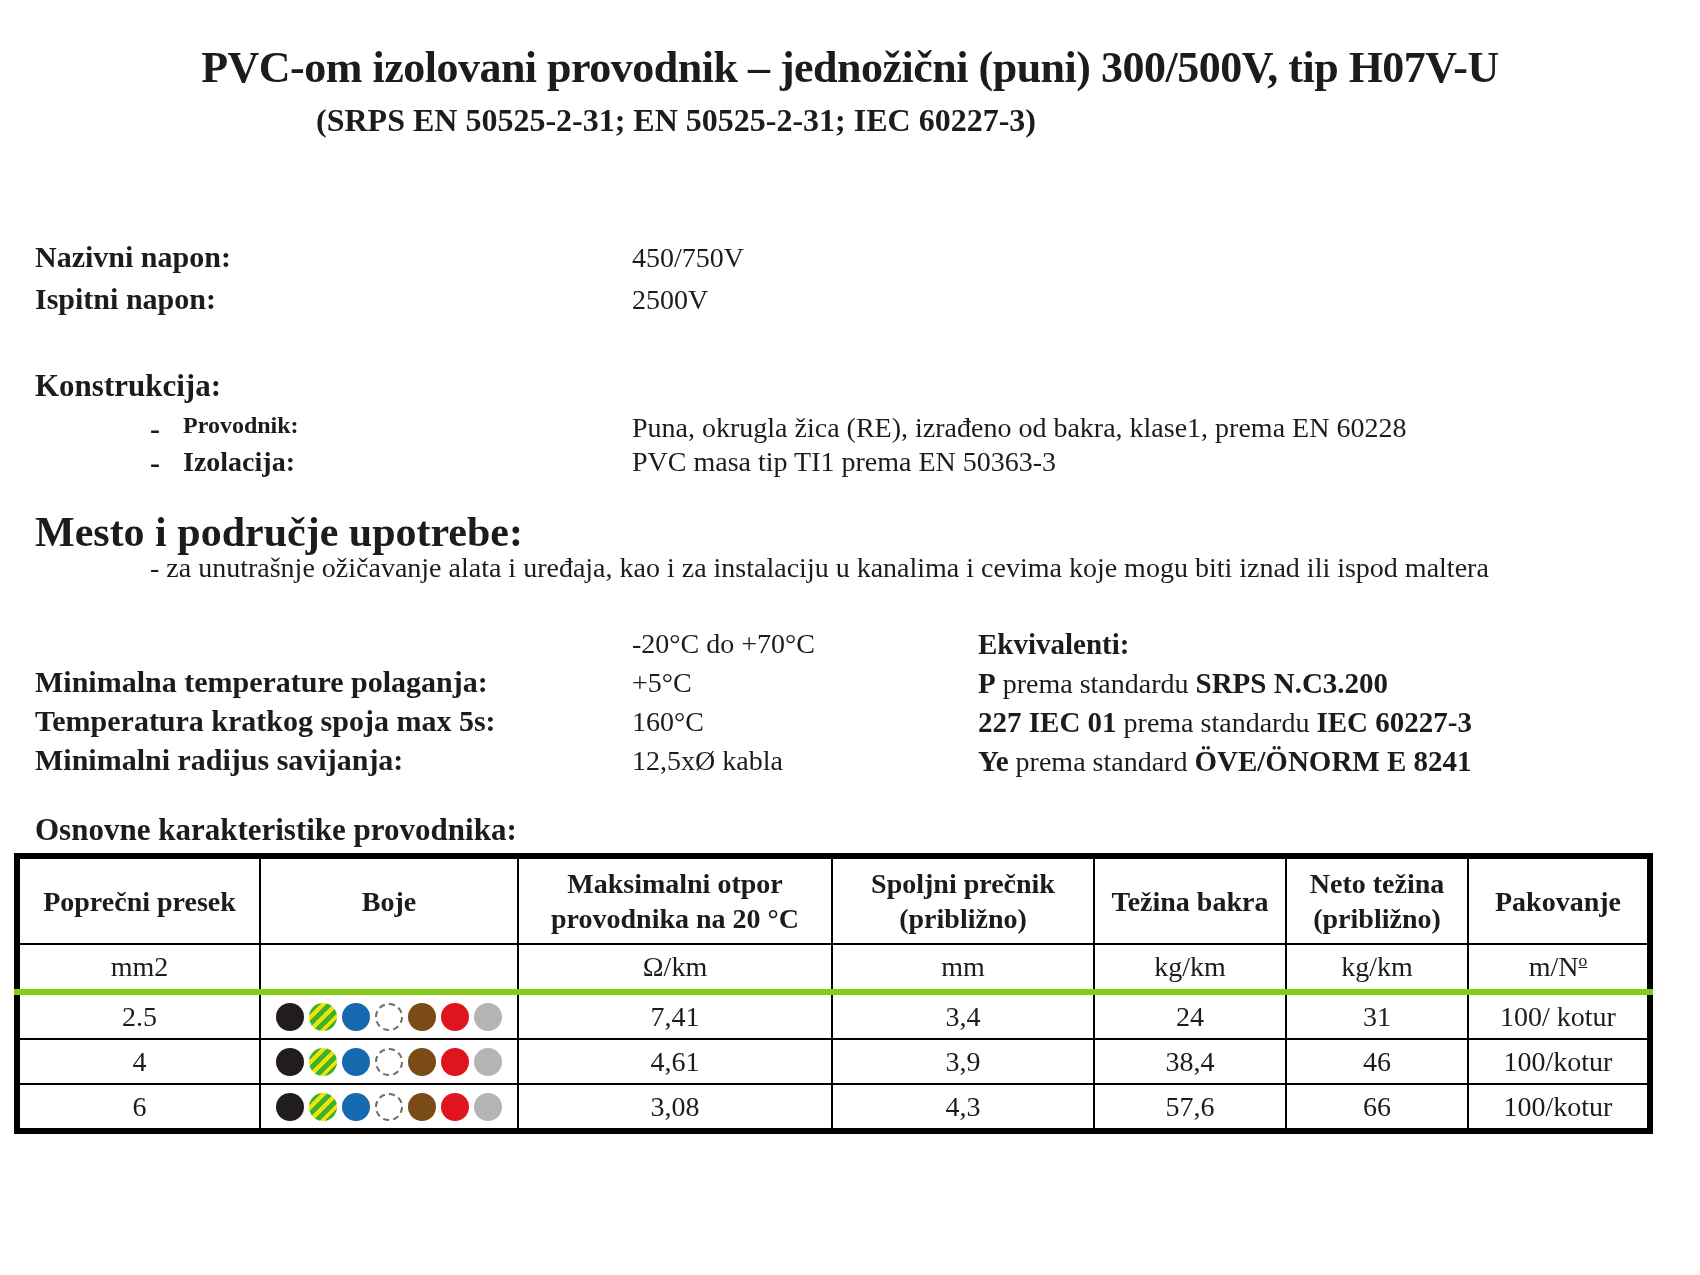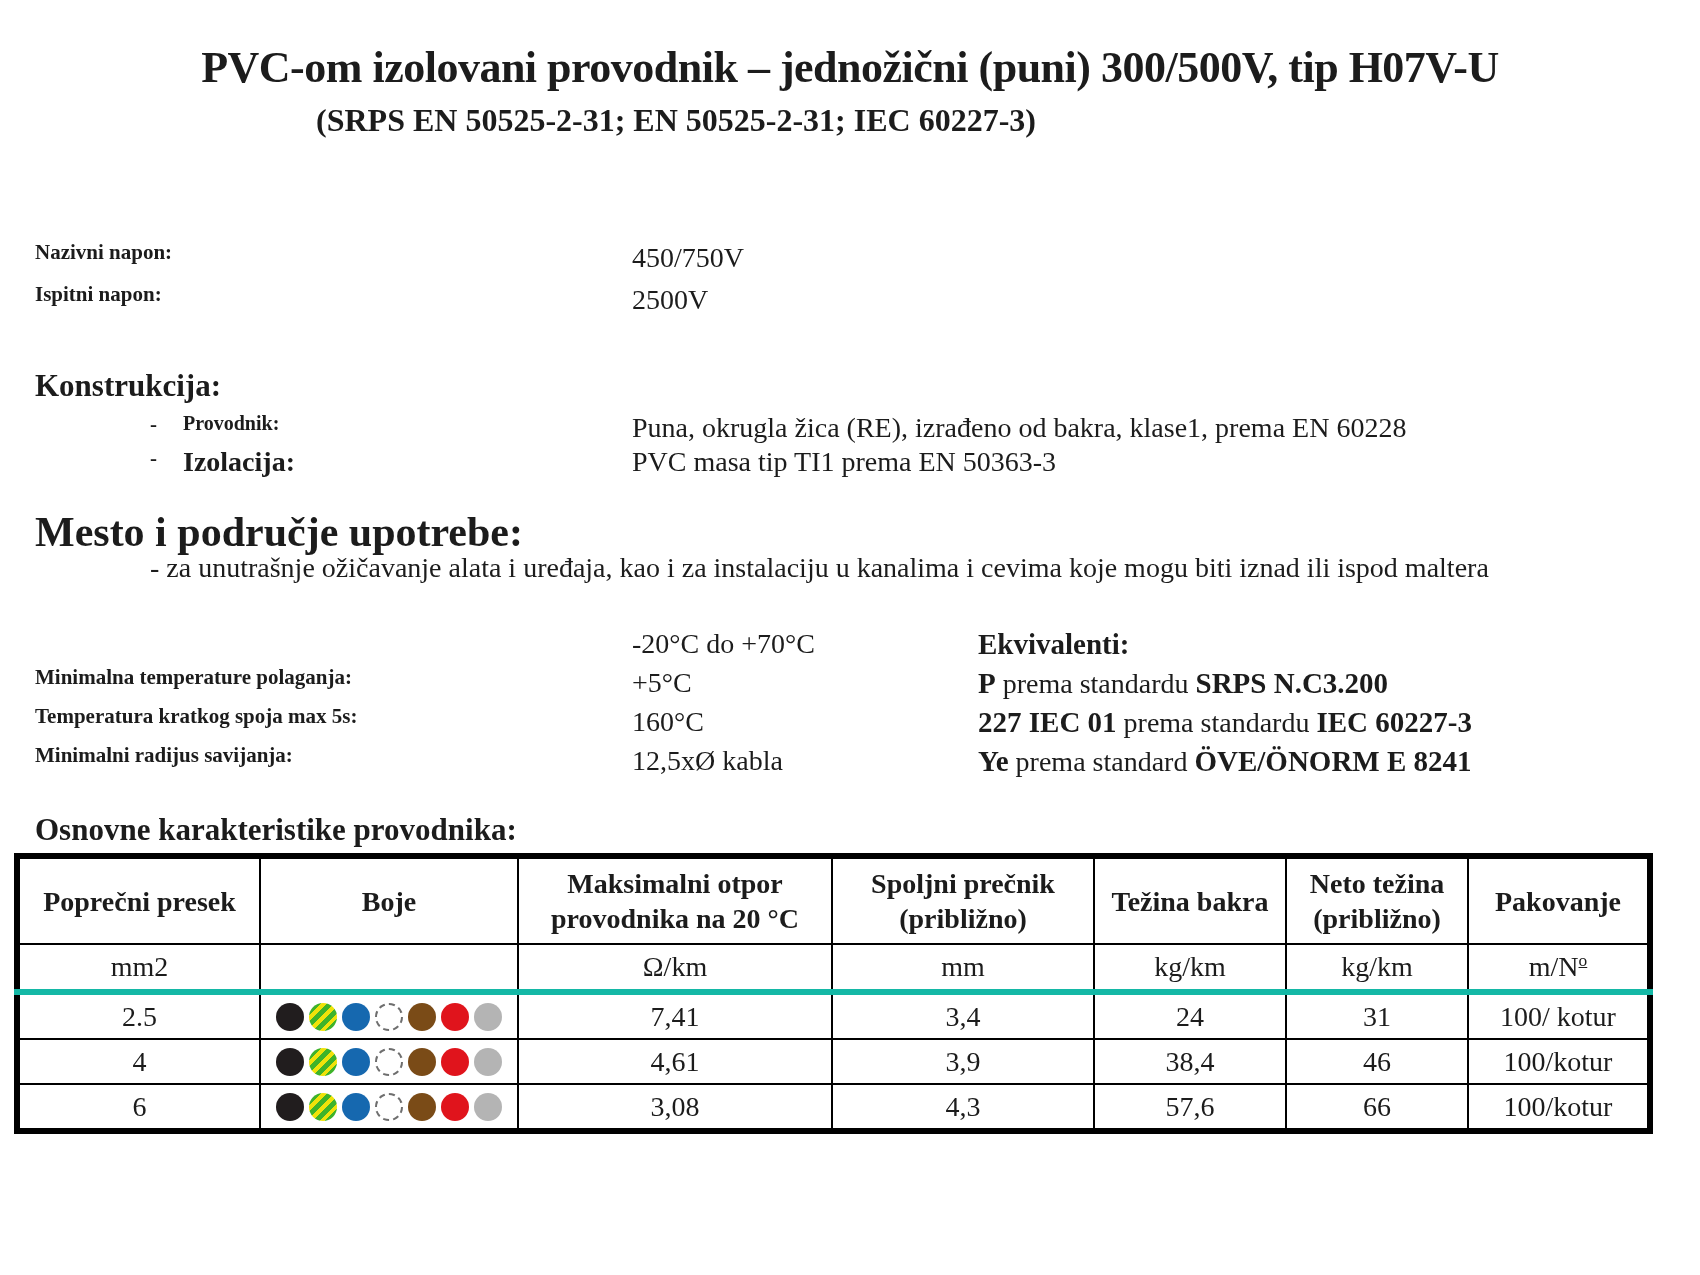--- a/index.html
+++ b/index.html
@@ -10,21 +10,21 @@
   }
   .title{
     position:absolute;top:42px;left:0;width:1700px;text-align:center;
     font-size:44px;font-weight:bold;letter-spacing:-0.5px;
   }
   .subtitle{
     position:absolute;top:102px;left:0;width:1352px;text-align:center;
     font-size:32px;font-weight:bold;
   }
   .line{position:absolute;left:0;width:1700px;height:40px;}
-  .lbl{font-weight:bold;font-size:21px;}
+  .lbl{font-weight:bold;font-size:30px;}
   .val{font-size:28px;}
   .c-label{position:absolute;left:35px;white-space:nowrap;}
   .c-dash{position:absolute;left:150px;white-space:nowrap;}
   .c-sub{position:absolute;left:183px;white-space:nowrap;}
   .c-val{position:absolute;left:632px;white-space:nowrap;top:2px;}
   .c-right{position:absolute;left:978px;white-space:nowrap;top:2px;}
   .c-right b{font-size:29px;}
   .usage-text{position:absolute;left:150px;white-space:nowrap;font-size:28px;}
 
   .tbl-heading{
@@ -35,21 +35,21 @@
     position:absolute;left:14px;top:853px;width:1633px;
     border-collapse:collapse;table-layout:fixed;
     font-size:28px;
   }
   table.chars th, table.chars td{
     border:2px solid #000;text-align:center;vertical-align:middle;
     padding:0 6px;overflow:hidden;
   }
   table.chars{border:6px solid #000;}
   tr.head th{height:84px;font-size:28px;font-weight:bold;line-height:1.25;}
-  tr.units td{height:44px;border-bottom:6px solid #14b8a6;}
+  tr.units td{height:44px;border-bottom:6px solid #84cc16;}
   tr.data td{height:43px;}
   sup.u{text-decoration:underline;font-size:0.62em;}
   .dots{display:flex;justify-content:center;align-items:center;gap:5px;}
   .dot{
     width:28px;height:28px;border-radius:50%;display:inline-block;
     box-sizing:border-box;flex:0 0 auto;
   }
 </style>
 </head>
 <body>
@@ -66,21 +66,21 @@
   <div class="line" style="top:282px">
     <span class="lbl c-label">Ispitni napon:</span>
     <span class="val c-val">2500V</span>
   </div>
 
   <div class="line" style="top:368px">
     <span class="lbl c-label" style="font-size:31px">Konstrukcija:</span>
   </div>
   <div class="line" style="top:412px">
     <span class="lbl c-dash">-</span>
-    <span class="lbl c-sub" style="font-size:20px">Provodnik:</span>
+    <span class="lbl c-sub" style="font-size:24px">Provodnik:</span>
     <span class="val c-val" style="top:0">Puna, okrugla žica (RE), izrađeno od bakra, klase1, prema EN 60228</span>
   </div>
   <div class="line" style="top:446px">
     <span class="lbl c-dash">-</span>
     <span class="lbl c-sub" style="font-size:28px">Izolacija:</span>
     <span class="val c-val" style="top:0">PVC masa tip TI1 prema EN 50363-3</span>
   </div>
 
   <div class="line" style="top:508px">
     <span class="lbl c-label" style="font-size:42px">Mesto i područje upotrebe:</span>

